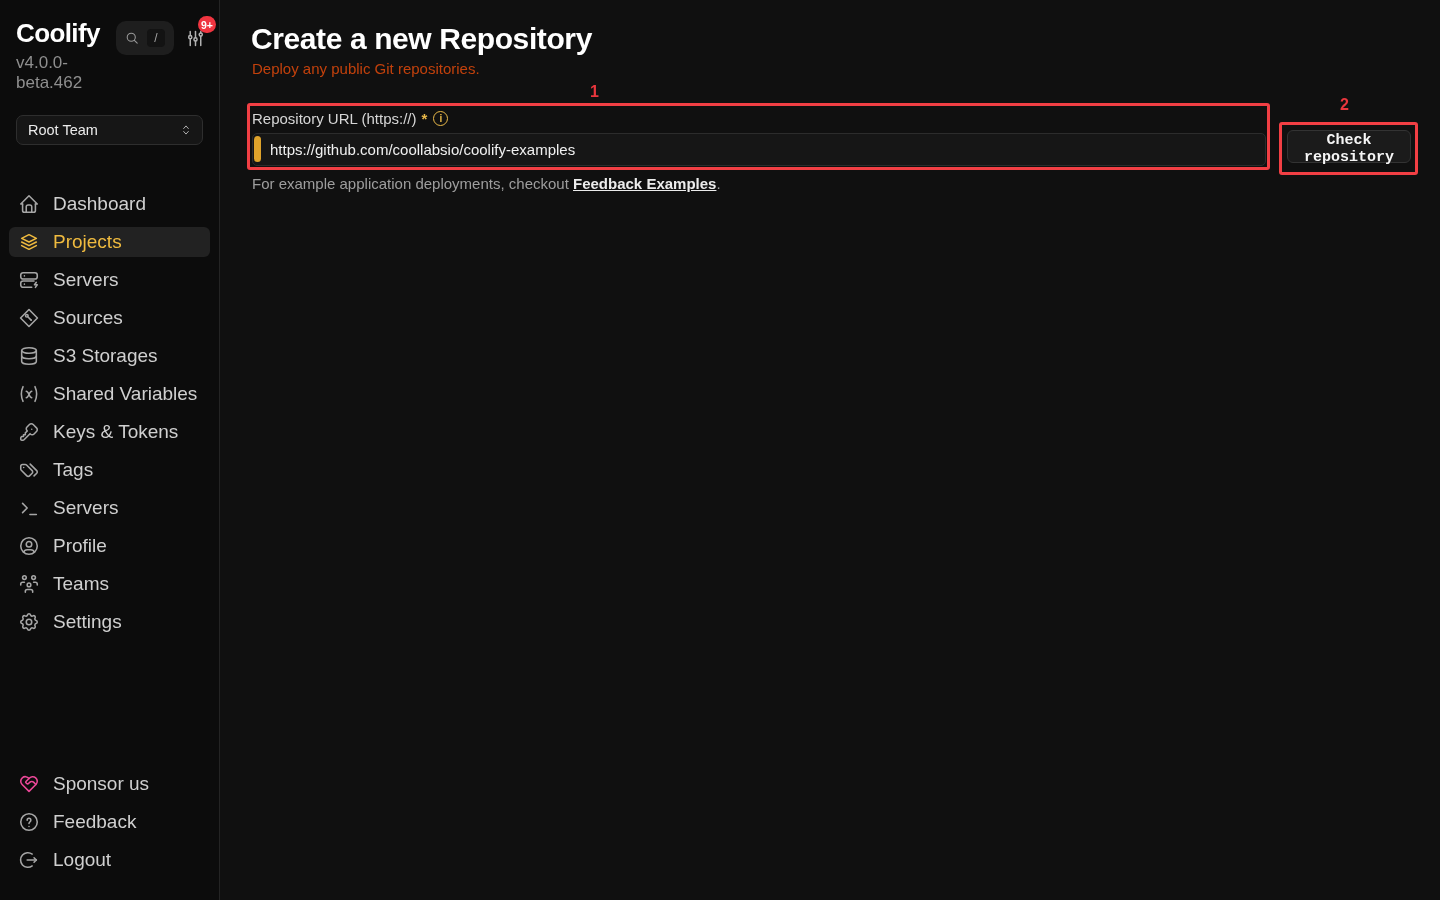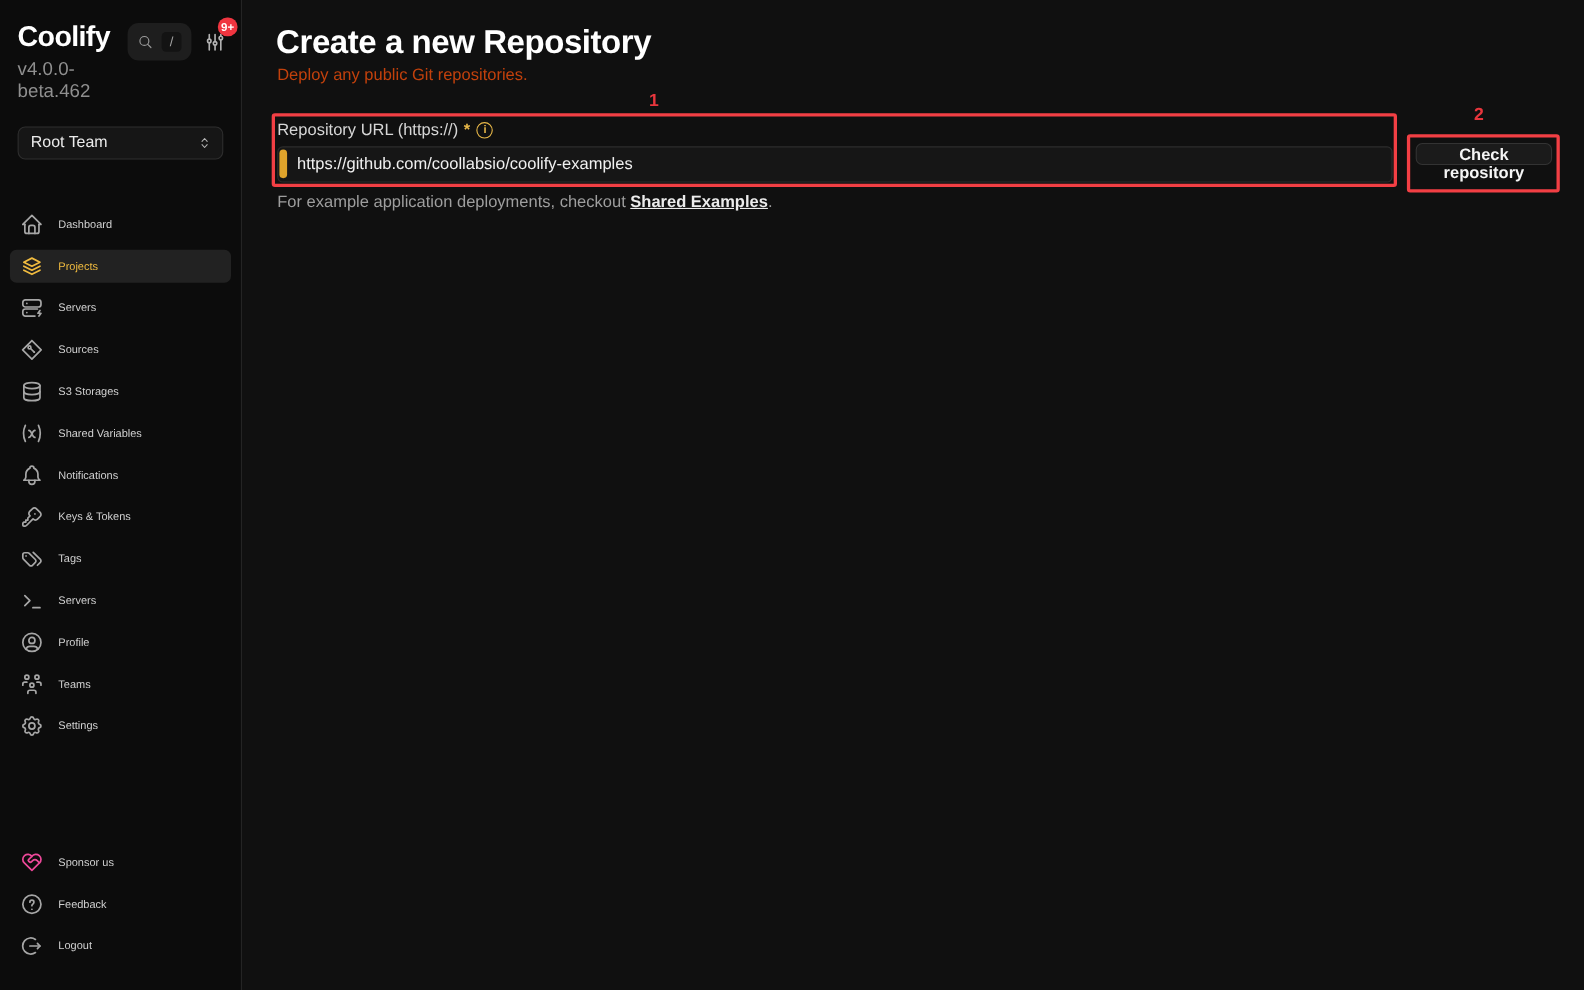--- a/index.html
+++ b/index.html
@@ -43,21 +43,21 @@
     border-radius:7px; display:flex; align-items:center; padding:0 9px 0 11px;
     font-size:14.5px; color:#ececec; cursor:pointer;
   }
   .team-select .caret { margin-left:auto; color:#b0b0b0; display:flex; }
   .team-select .caret svg { width:14px; height:14px; }
 
   .nav { list-style:none; margin:32px 0 0; padding:0 9px; }
   .nav.footer { margin:0; }
   .nav li {
     display:flex; align-items:center; gap:13px; height:30px; padding:0 9px;
-    margin-bottom:8px; border-radius:6px; font-size:10px; color:#d0d0d0; cursor:pointer;
+    margin-bottom:8px; border-radius:6px; font-size:19px; color:#d0d0d0; cursor:pointer;
   }
   .nav li:last-child { margin-bottom:0; }
   .nav .icon { width:22px; height:22px; color:#a6a6a6; display:flex; align-items:center; justify-content:center; flex:none; }
   .nav .icon svg { width:22px; height:22px; }
   .nav li.active { background:#222222; color:#f0bb3f; }
   .nav li.active .icon { color:#f0bb3f; }
   .nav li .icon.pink { color:#ec4899; }
   .flex-spacer { flex:1; }
 
   
@@ -82,24 +82,24 @@
     position:absolute; inset:0; width:100%; height:100%;
     background:transparent; border:none; outline:none;
     color:#f0f0f0; font-size:15px; padding:0 10px 0 17px;
     font-family:"Liberation Sans", sans-serif;
   }
 
   .helper { position:absolute; left:32px; top:175px; font-size:15px; color:#9e9e9e; }
   .helper a { color:#ececec; font-weight:600; text-decoration:underline; cursor:pointer; }
 
   .check-btn {
-    position:absolute; left:1067px; top:130px; width:124px; height:20px;
+    position:absolute; left:1067px; top:130px; width:124px; height:33px;
     background:#1b1b1b; border:1px solid #333333; border-radius:6px;
     color:#f5f5f5; font-weight:700; font-size:15px; cursor:pointer;
-    font-family:Liberation Sans, sans-serif;
+    font-family:Liberation Mono, monospace;
   }
 
   
   .anno-box { position:absolute; border:3px solid #f23f44; border-radius:3px; pointer-events:none; }
   .anno-box1 { left:27px; top:103px; width:1023px; height:67px; }
   .anno-box2 { left:1059px; top:122px; width:139px; height:53px; }
   .anno-num { position:absolute; color:#e8363d; font-weight:700; font-size:16px; pointer-events:none; }
   .anno-num1 { left:370px; top:83px; }
   .anno-num2 { left:1120px; top:96px; }
 </style>
@@ -208,29 +208,20 @@
             <path d="M18.5 4c2.3 5 2.3 11 0 16"></path>
             <path d="M9 9c3 0 3 7 6 7"></path>
             <path d="M15 9c-3 0 -3 7 -6 7"></path>
           </svg>
         </span>
       <span>Shared Variables</span>
     </li>
     <li>
       <span class="icon">
           <svg viewBox="0 0 24 24">
-            <path d="M10 5a2 2 0 1 1 4 0a7 7 0 0 1 4 6v3a4 4 0 0 0 2 3h-16a4 4 0 0 0 2 -3v-3a7 7 0 0 1 4 -6"></path>
-            <path d="M9 17v1a3 3 0 0 0 6 0v-1"></path>
-          </svg>
-        </span>
-      <span>Notifications</span>
-    </li>
-    <li>
-      <span class="icon">
-          <svg viewBox="0 0 24 24">
             <path d="M16.555 3.843l3.602 3.602a2.877 2.877 0 0 1 0 4.069l-2.643 2.643a2.877 2.877 0 0 1 -4.069 0l-.301 -.301l-6.558 6.558a2 2 0 0 1 -1.239 .578l-.175 .008h-1.172a1 1 0 0 1 -.993 -.883l-.007 -.117v-1.172a2 2 0 0 1 .467 -1.284l.119 -.13l.414 -.414h2v-2h2v-2l2.144 -2.144l-.301 -.301a2.877 2.877 0 0 1 0 -4.069l2.643 -2.643a2.877 2.877 0 0 1 4.069 0z"></path>
             <path d="M15 9h.01"></path>
           </svg>
         </span>
       <span>Keys &amp; Tokens</span>
     </li>
     <li>
       <span class="icon">
           <svg viewBox="0 0 24 24">
             <path d="M7.9 6h-2.9a2 2 0 0 0 -2 2v2.9c0 .53 .21 1.04 .59 1.42l6.1 6.1a2 2 0 0 0 2.83 0l2.9 -2.9a2 2 0 0 0 0 -2.83l-6.1 -6.1a2 2 0 0 0 -1.42 -.59z"></path>
@@ -329,20 +320,20 @@
   </div>
 
   <div class="repo-input-wrap">
     <span class="caret-bar"></span>
     <input class="repo-input" type="text" value="https://github.com/coollabsio/coolify-examples" style="">
   </div>
 
   <button class="check-btn">Check repository</button>
 
   <div class="helper">
-    <span>For example application deployments, checkout </span><a>Shared Examples</a><span>.</span>
+    <span>For example application deployments, checkout </span><a>Feedback Examples</a><span>.</span>
   </div>
 
   <div class="anno-box anno-box1"></div>
   <div class="anno-box anno-box2"></div>
   <div class="anno-num anno-num1">1</div>
   <div class="anno-num anno-num2">2</div>
 </main>
 
 </body></html>

